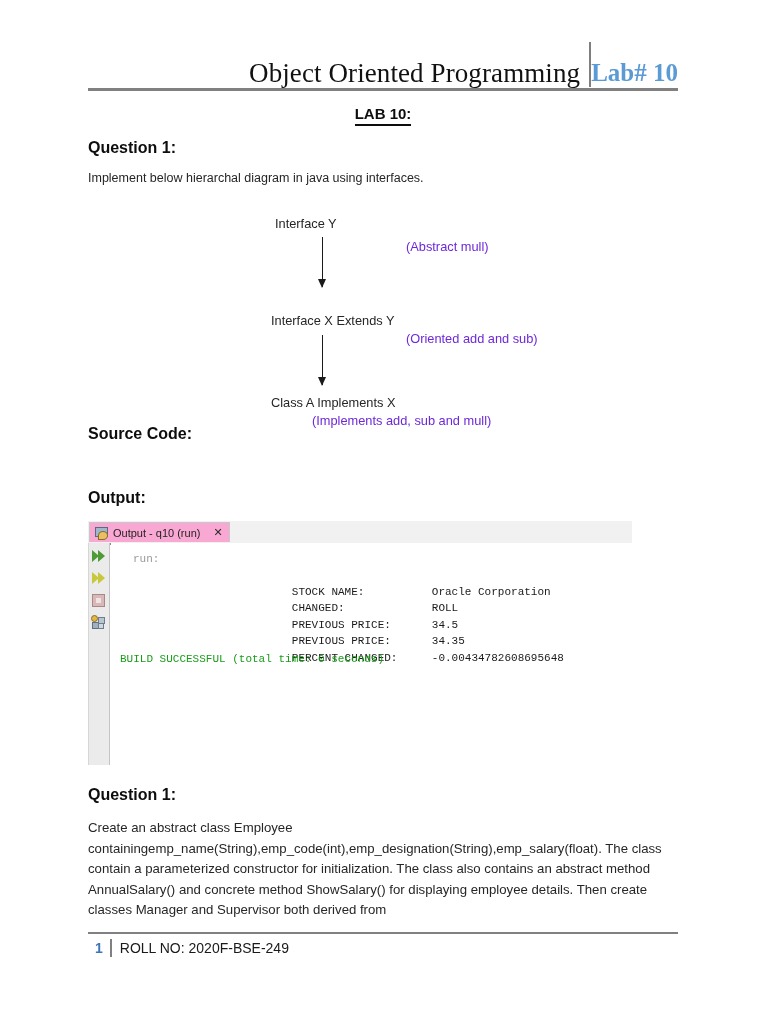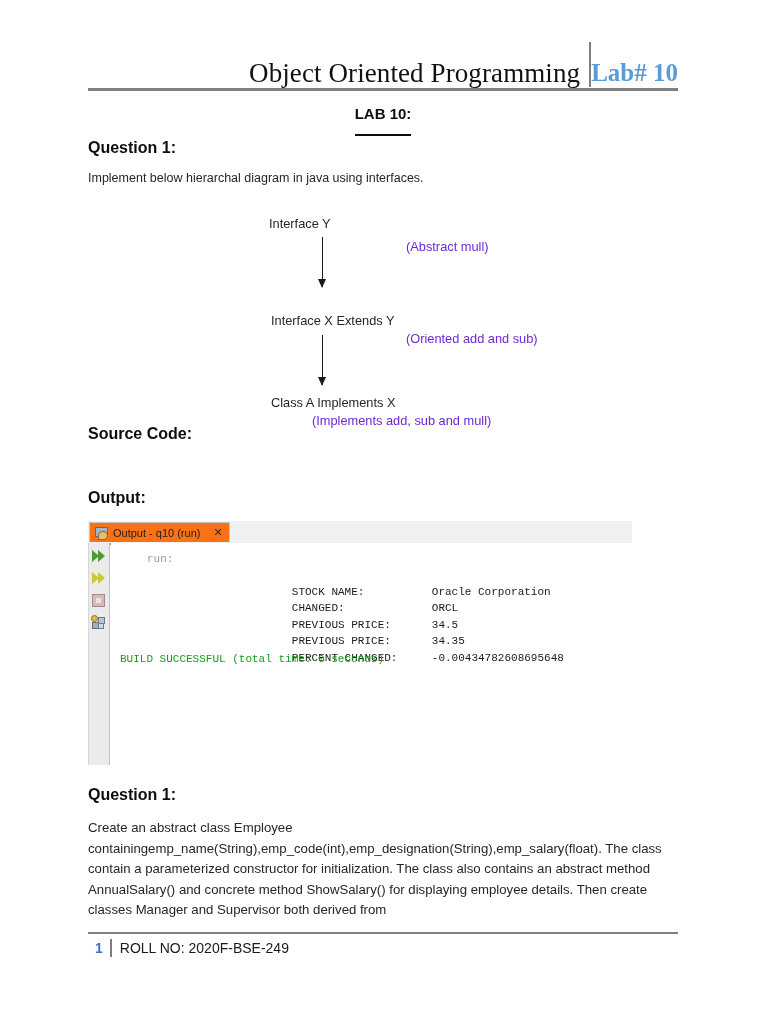--- a/index.html
+++ b/index.html
@@ -71,21 +71,21 @@
     left: 88px;
     top: 105px;
     width: 590px;
     text-align: center;
     font-size: 15px;
     font-weight: bold;
     color: #0d0d0d;
   }
   .lab-title span {
     border-bottom: 2px solid #0d0d0d;
-    padding-bottom: 12px;
+    padding-bottom: 2px;
   }
 
   .q1-heading {
     position: absolute;
     left: 88px;
     top: 139px;
     font-size: 16px;
     font-weight: bold;
     color: #0d0d0d;
   }
@@ -110,21 +110,21 @@
   }
   .node {
     position: absolute;
     white-space: nowrap;
   }
   .note {
     position: absolute;
     white-space: nowrap;
     color: #6d28d9;
   }
-  .node-y    { left: 181px; top: 11px; }
+  .node-y    { left: 187px; top: 11px; }
   .note-y    { left: 318px; top: 34px; }
   .node-x    { left: 183px; top: 108px; }
   .note-x    { left: 318px; top: 126px; }
   .node-a    { left: 183px; top: 190px; }
   .note-a    { left: 224px; top: 208px; }
 
   .arrow {
     position: absolute;
     width: 1px;
     background: #1a1a1a;
@@ -179,21 +179,21 @@
   }
   .nb-tab {
     position: absolute;
     left: 1px;
     top: 1px;
     height: 20px;
     display: flex;
     align-items: center;
     gap: 5px;
     padding: 0 6px 0 5px;
-    background: #f97316;
+    background: #f9a8d4;
     border: 1px solid #c8c8c8;
     border-bottom: none;
     box-sizing: border-box;
   }
   .nb-tab-icon {
     width: 13px;
     height: 12px;
     position: relative;
     flex: none;
   }
@@ -291,21 +291,21 @@
     font-size: 11px;
     line-height: 16.3px;
     white-space: pre;
     overflow: hidden;
   }
   .nb-line {
     position: absolute;
     left: 0;
     white-space: pre;
   }
-  .nb-run     { left: 36px; top: 8px;  color: #9a9a9a; }
+  .nb-run     { left: 22px; top: 8px;  color: #9a9a9a; }
   .nb-kv      { left: 128px; }
   .nb-kv .k   { display: inline-block; width: 140px; color: #1a1a1a; }
   .nb-kv .v   { color: #1a1a1a; }
   .nb-r0 { top: 25px; }
   .nb-r1 { top: 41px; }
   .nb-r2 { top: 58px; }
   .nb-r3 { top: 74px; }
   .nb-r4 { top: 91px; }
   .nb-build { left: 9px; top: 108px; color: #189c18; }
 
@@ -438,21 +438,21 @@
       </div>
     </div>
 
     <div class="nb-body">
       <div class="nb-line nb-run">run:</div>
 
       <div class="nb-line nb-kv nb-r0">
         <span class="k">STOCK NAME:</span><span class="v">Oracle Corporation</span>
       </div>
       <div class="nb-line nb-kv nb-r1">
-        <span class="k">CHANGED:</span><span class="v">ORCL</span>
+        <span class="k">CHANGED:</span><span class="v">ROLL</span>
       </div>
       <div class="nb-line nb-kv nb-r2">
         <span class="k">PREVIOUS PRICE:</span><span class="v">34.5</span>
       </div>
       <div class="nb-line nb-kv nb-r3">
         <span class="k">PREVIOUS PRICE:</span><span class="v">34.35</span>
       </div>
       <div class="nb-line nb-kv nb-r4">
         <span class="k">PERCENT CHANGED:</span><span class="v">-0.00434782608695648</span>
       </div>

